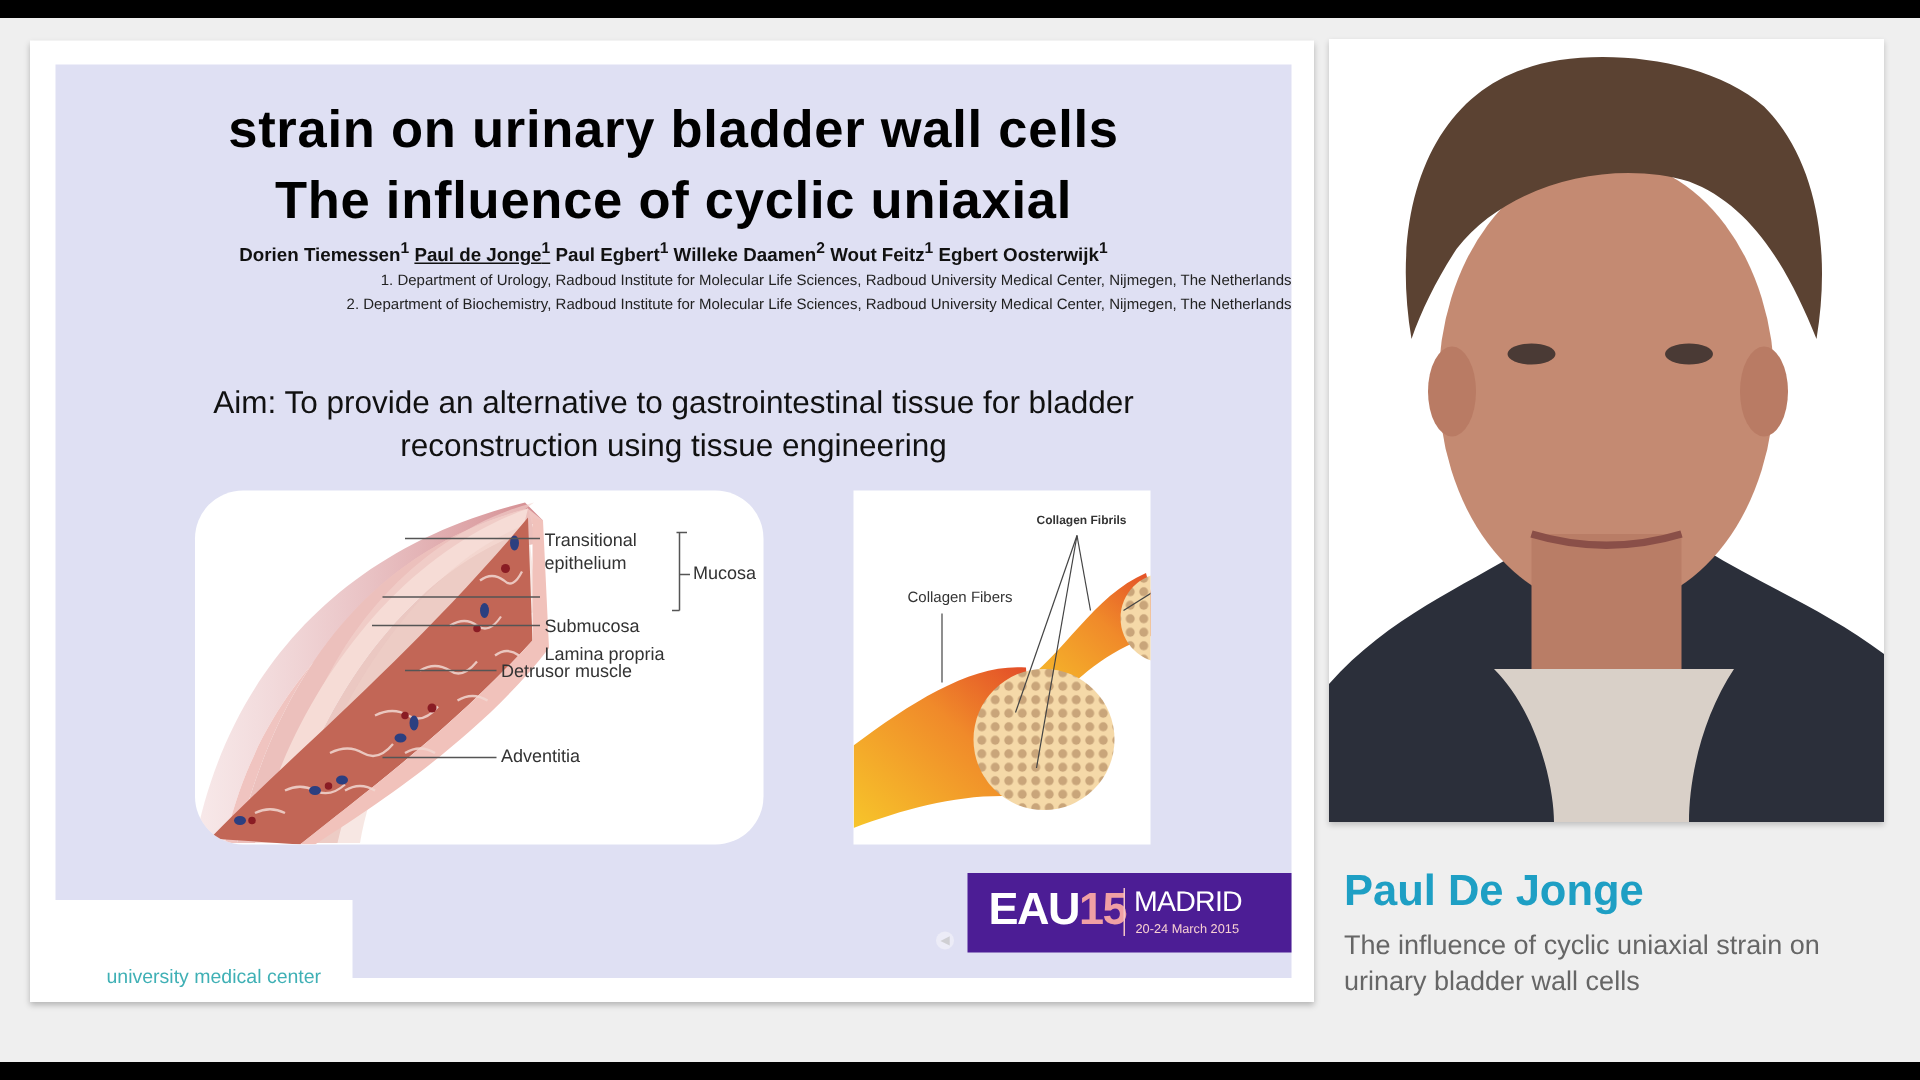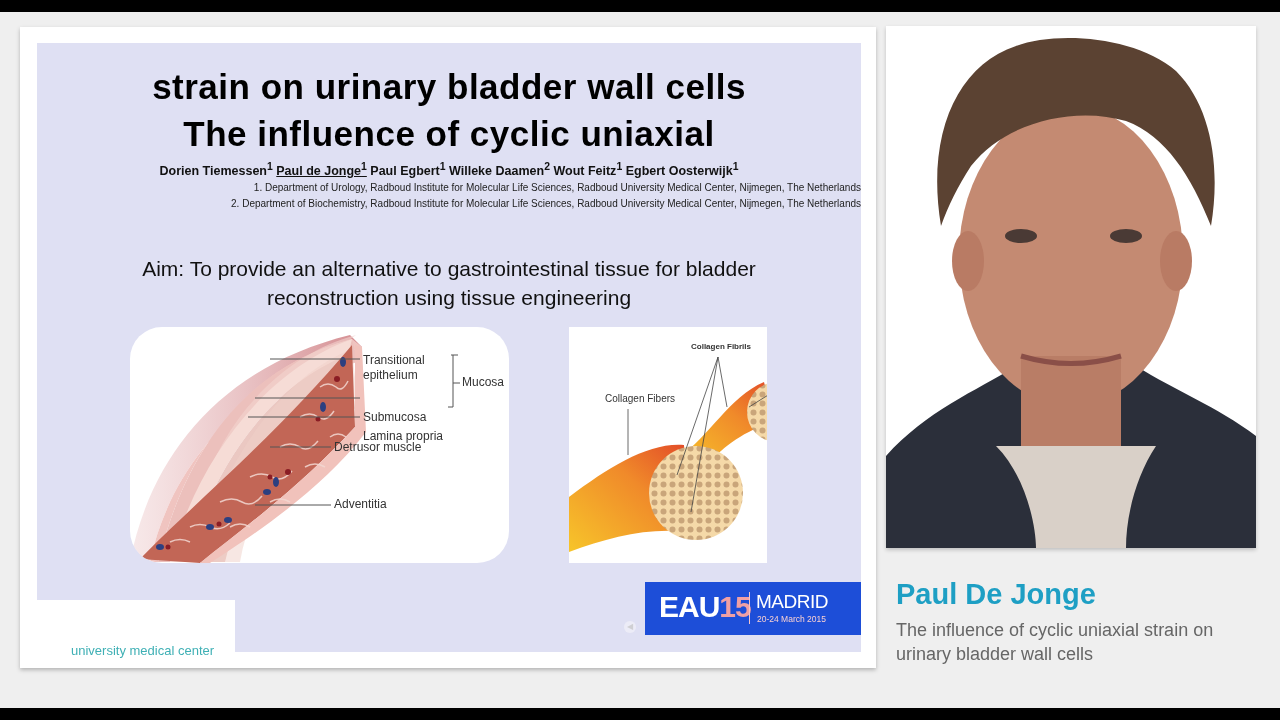--- a/index.html
+++ b/index.html
@@ -9,21 +9,21 @@
   .slide-card { position: absolute; left: 20px; top: 15px; width: 856px; height: 641px; background: #fff; box-shadow: 0 2px 4px rgba(0,0,0,0.25); }
   .slide { position: absolute; left: 17px; top: 16px; width: 824px; height: 609px; background: #dfe0f3; }
   .slide-title { position: absolute; left: 0; top: 20px; width: 824px; text-align: center; font-weight: bold; font-size: 35px; line-height: 47px; color: #000; letter-spacing: 0.5px; }
   .authors { position: absolute; left: 0; top: 118px; width: 824px; text-align: center; font-size: 12.5px; font-weight: bold; color: #111; }
   .authors u { text-decoration: underline; }
   .affil { position: absolute; left: 0; width: 824px; text-align: right; font-size: 10px; color: #222; }
   .aim { position: absolute; left: 0; top: 211px; width: 824px; text-align: center; font-size: 21px; line-height: 29px; color: #111; }
   .fig1 { position: absolute; left: 93px; top: 284px; width: 379px; height: 236px; background: #fff; overflow: hidden; border-radius: 32px; }
   .fig2 { position: absolute; left: 491px; top: 284px; width: 198px; height: 236px; background: #fff; overflow: hidden; margin-left: 41px; }
   .flabel { position: absolute; font-size: 12px; color: #333; white-space: nowrap; }
-  .eau { position: absolute; left: 608px; top: 539px; width: 216px; height: 53px; background: #1d4ed8; color: #fff; }
+  .eau { position: absolute; left: 608px; top: 539px; width: 216px; height: 53px; background: #4c1d95; color: #fff; }
   .eau-main { position: absolute; left: 14px; top: 8px; font-size: 30px; font-weight: bold; letter-spacing: -1px; }
   .eau-main .num { color: #f0a0a4; }
   .eau-sep { position: absolute; left: 104px; top: 10px; width: 1px; height: 32px; background: #f4c4c6; }
   .eau-city { position: absolute; left: 111px; top: 9px; font-size: 19px; letter-spacing: -0.5px; }
   .eau-date { position: absolute; left: 112px; top: 32px; font-size: 8.5px; color: #f8d0d2; }
   .nav-dot { position: absolute; left: 587px; top: 578px; width: 12px; height: 12px; border-radius: 50%; background: #f0f0f8; opacity: 0.8; font-size: 8px; color: #ccc; text-align: center; line-height: 12px; }
   .logo { position: absolute; left: 0; top: 573px; width: 215px; height: 68px; background: #fff; }
   .logo-main { position: absolute; left: 12px; top: 8px; font-family: "DejaVu Serif", serif; font-size: 26px; font-weight: bold; color: #1a5f78; letter-spacing: -0.5px; }
   .logo-main .umc { font-family: "DejaVu Sans", sans-serif; color: #1d9aa8; font-weight: bold; }
   .logo-sub { position: absolute; left: 51px; top: 43px; font-size: 13px; color: #3fb0b5; }

